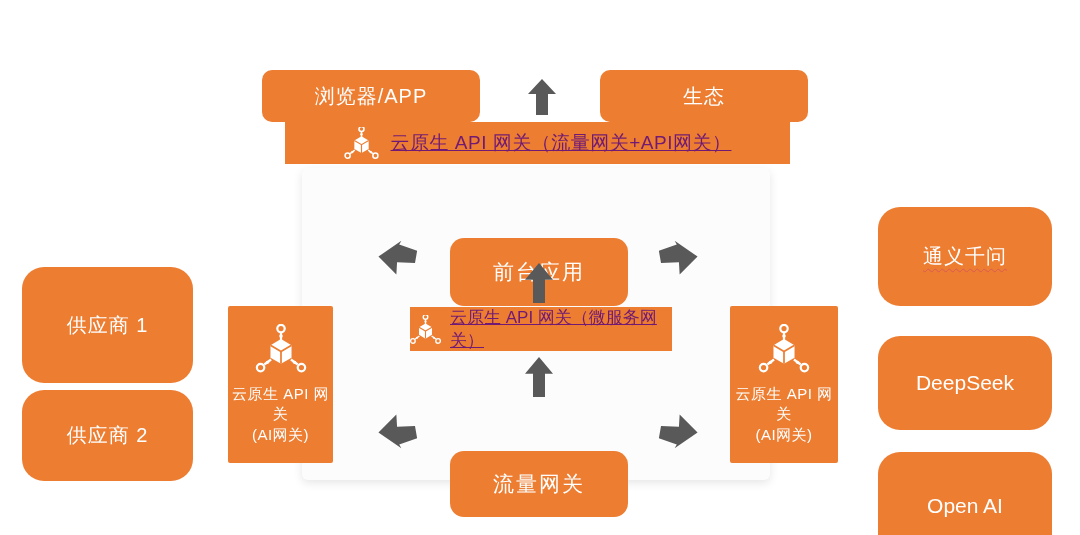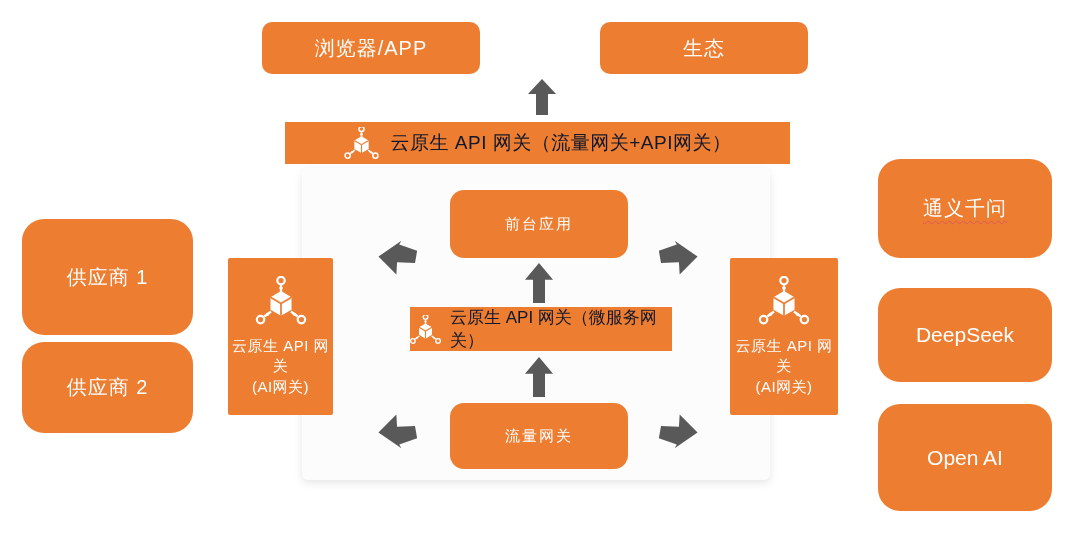--- a/index.html
+++ b/index.html
@@ -1,26 +1,26 @@
 <!DOCTYPE html>
 <html><head>
 <meta charset="utf-8">
 <style>
   html,body{margin:0;padding:0;background:#ffffff;}
   body{font-family:"Liberation Sans","DejaVu Sans",sans-serif;}
   .stage{position:relative;width:1080px;height:535px;background:#ffffff;overflow:hidden;}
-  .box{position:absolute;background:#ED7D31;color:#ffffff;display:flex;align-items:center;justify-content:center;text-align:center;box-sizing:border-box;}
+  .box{position:absolute;background:#ED7D31;color:#ffffff;display:flex;align-items:center;justify-content:center;text-align:center;box-sizing:border-box;margin-top:48px;}
   .r10{border-radius:10px;}
   .r16{border-radius:14px;}
   .r22{border-radius:22px;}
   .r2{border-radius:2px;}
   .t20{font-size:20px;letter-spacing:1px;}
-  .t24{font-size:15px;letter-spacing:2px;font-family:Liberation Serif, serif;}
+  .t24{font-size:21px;letter-spacing:2px;font-family:Liberation Serif, serif;}
   .t21{font-size:21px;}
-  .banner{position:absolute;background:#ED7D31;color:#0f172a;display:flex;align-items:center;justify-content:center;gap:12px;}
+  .banner{position:absolute;background:#ED7D31;color:#701a75;display:flex;align-items:center;justify-content:center;gap:12px;text-decoration:underline;}
   .panel{position:absolute;left:302px;top:168px;width:468px;height:312px;background:#fcfcfc;border-radius:6px;box-shadow:0 3px 10px rgba(0,0,0,0.10);}
   .vbox{flex-direction:column;gap:4px;}
   .vbox .lines{line-height:1.35;font-size:15px;letter-spacing:0.5px;}
   .arrow{position:absolute;}
   svg{display:block;}
   .squiggle{text-decoration:underline;text-decoration-style:wavy;text-decoration-color:#d95b52;text-decoration-thickness:1px;text-underline-offset:5px;}
 </style>
 </head>
 <body>
 

